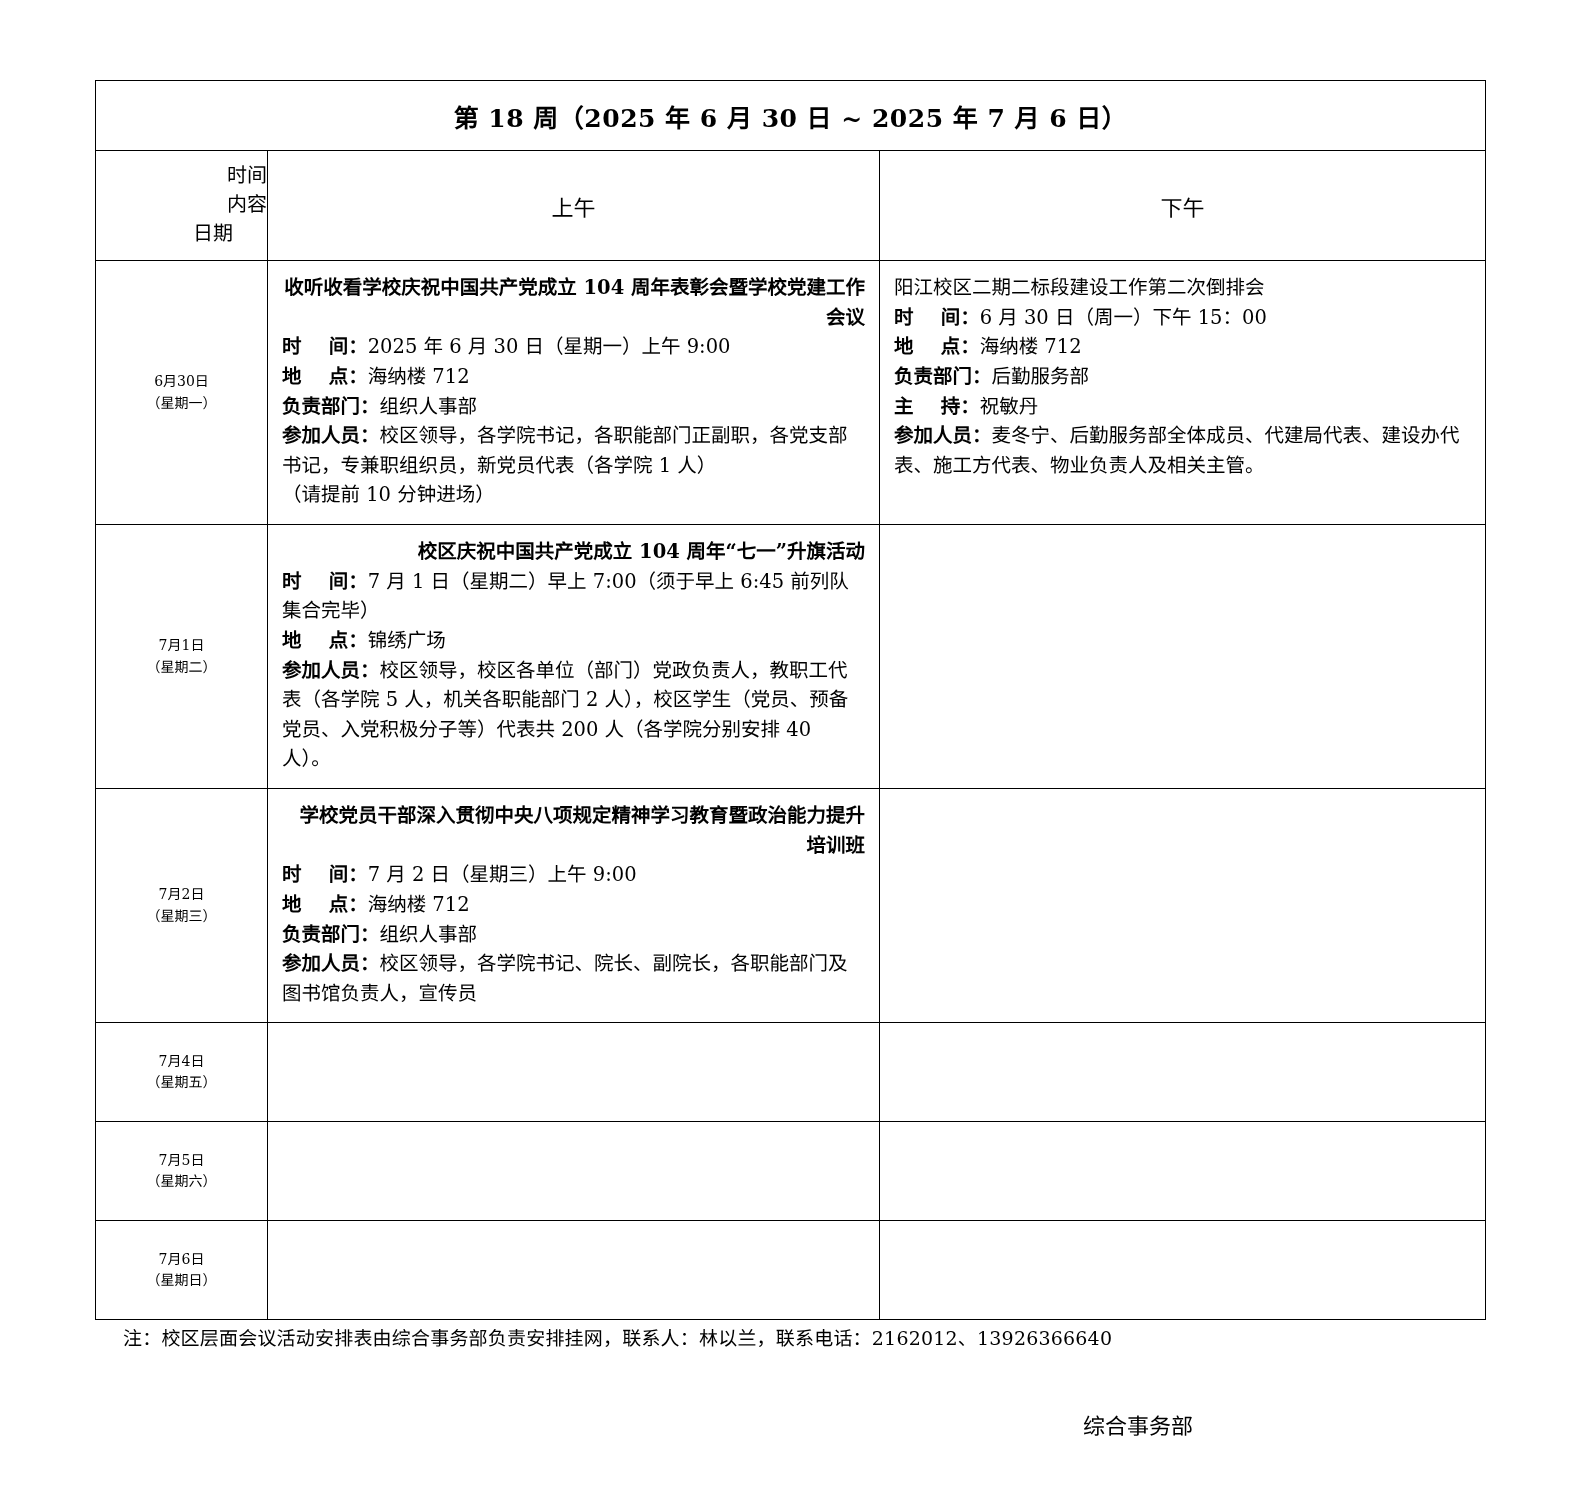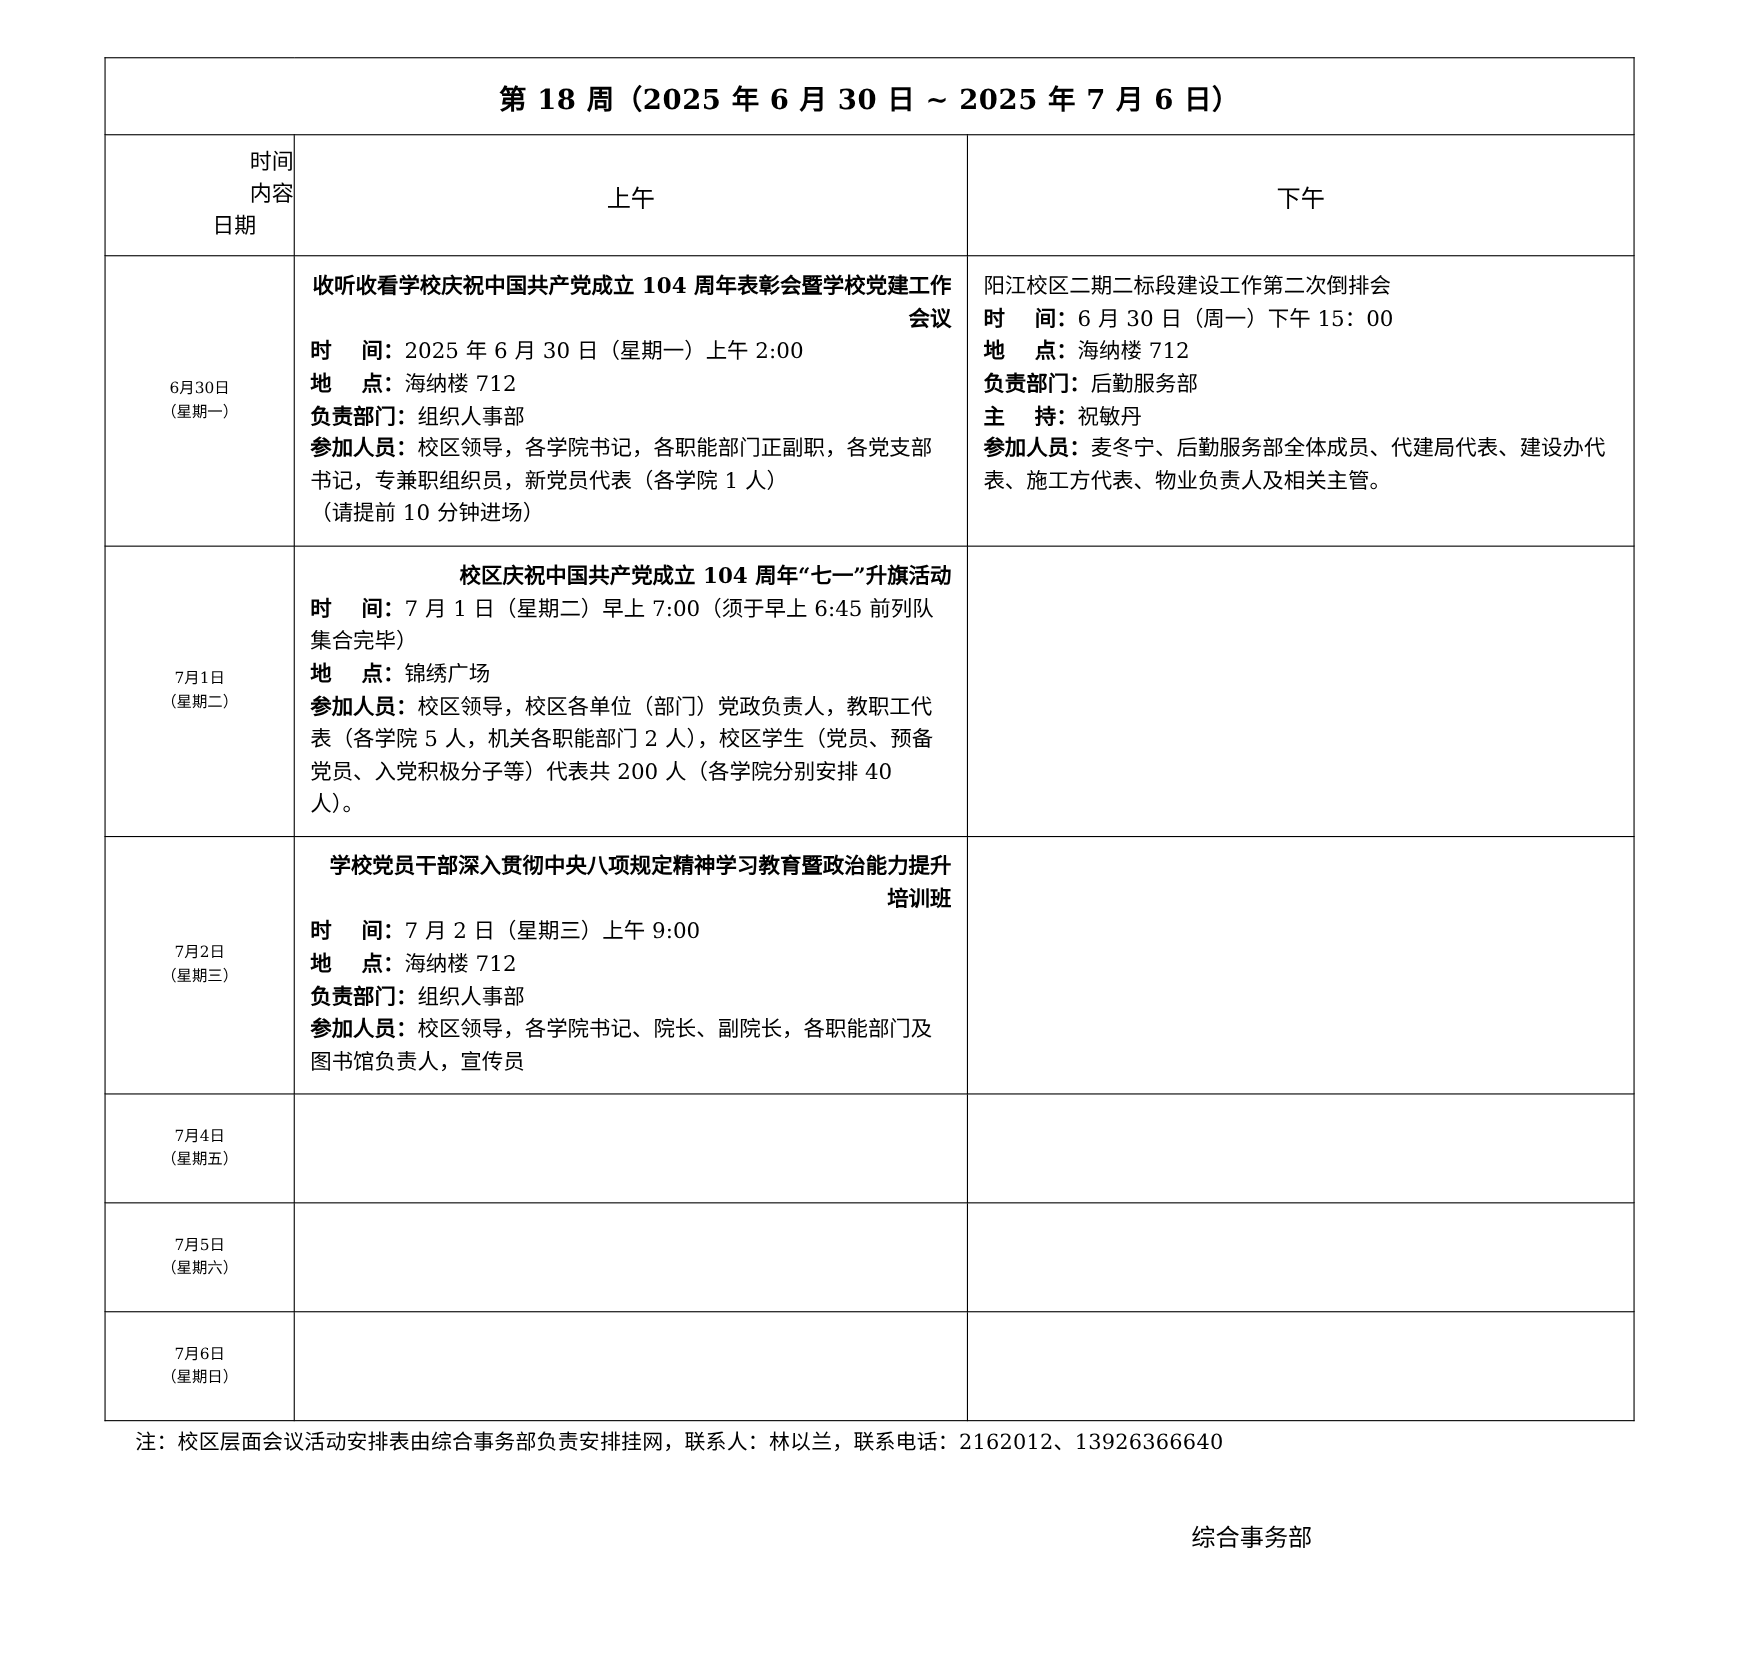--- a/index.html
+++ b/index.html
@@ -11,21 +11,21 @@
     width: 1587px;
     height: 1505px;
     font-family: "DejaVu Serif", "Liberation Serif", serif;
     color: #000000;
   }
   .page {
     position: relative;
     width: 1425px;
     height: 1505px;
     box-sizing: border-box;
-    padding: 52px 100px 0 95px;
+    padding: 80px 100px 0 95px;
   }
   table.schedule {
     width: 1390px;
     border-collapse: collapse;
     table-layout: fixed;
   }
   table.schedule td {
     border: 1px solid #000000;
     vertical-align: top;
     padding: 0;
@@ -131,21 +131,21 @@
         <td class="head-cell">下午</td>
       </tr>
 
       <tr>
         <td class="date-cell">
           <span class="sig-line">6月30日</span>
           <span class="sig-line">（星期一）</span>
         </td>
         <td class="content-cell am-cell">
           <span class="ev-title">收听收看学校庆祝中国共产党成立 104 周年表彰会暨学校党建工作会议</span>
-          <span class="ev-line"><span class="lbl">时    间：</span><span>2025 年 6 月 30 日（星期一）上午 2:00</span></span>
+          <span class="ev-line"><span class="lbl">时    间：</span><span>2025 年 6 月 30 日（星期一）上午 9:00</span></span>
           <span class="ev-line"><span class="lbl">地    点：</span><span>海纳楼 712</span></span>
           <span class="ev-line"><span class="lbl">负责部门：</span><span>组织人事部</span></span>
           <span class="ev-line"><span class="lbl">参加人员：</span><span>校区领导，各学院书记，各职能部门正副职，各党支部书记，专兼职组织员，新党员代表（各学院 1 人）</span></span>
           <span class="ev-note">（请提前 10 分钟进场）</span>
         </td>
         <td class="content-cell pm-cell">
           <span class="ev-note">阳江校区二期二标段建设工作第二次倒排会</span>
           <span class="ev-line"><span class="lbl">时    间：</span><span>6 月 30 日（周一）下午 15：00</span></span>
           <span class="ev-line"><span class="lbl">地    点：</span><span>海纳楼 712</span></span>
           <span class="ev-line"><span class="lbl">负责部门：</span><span>后勤服务部</span></span>

